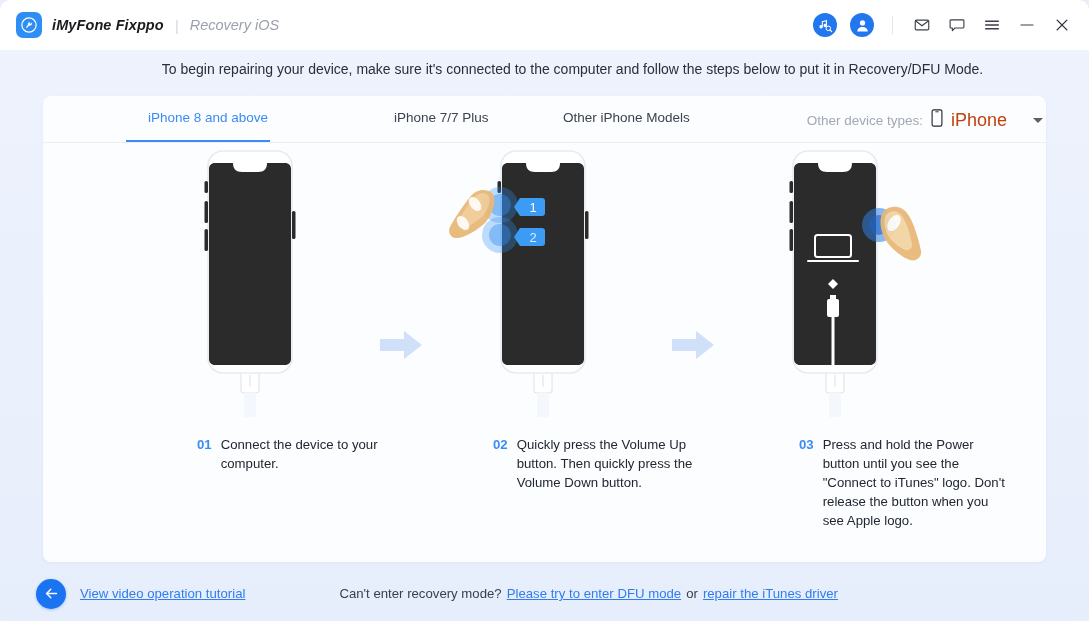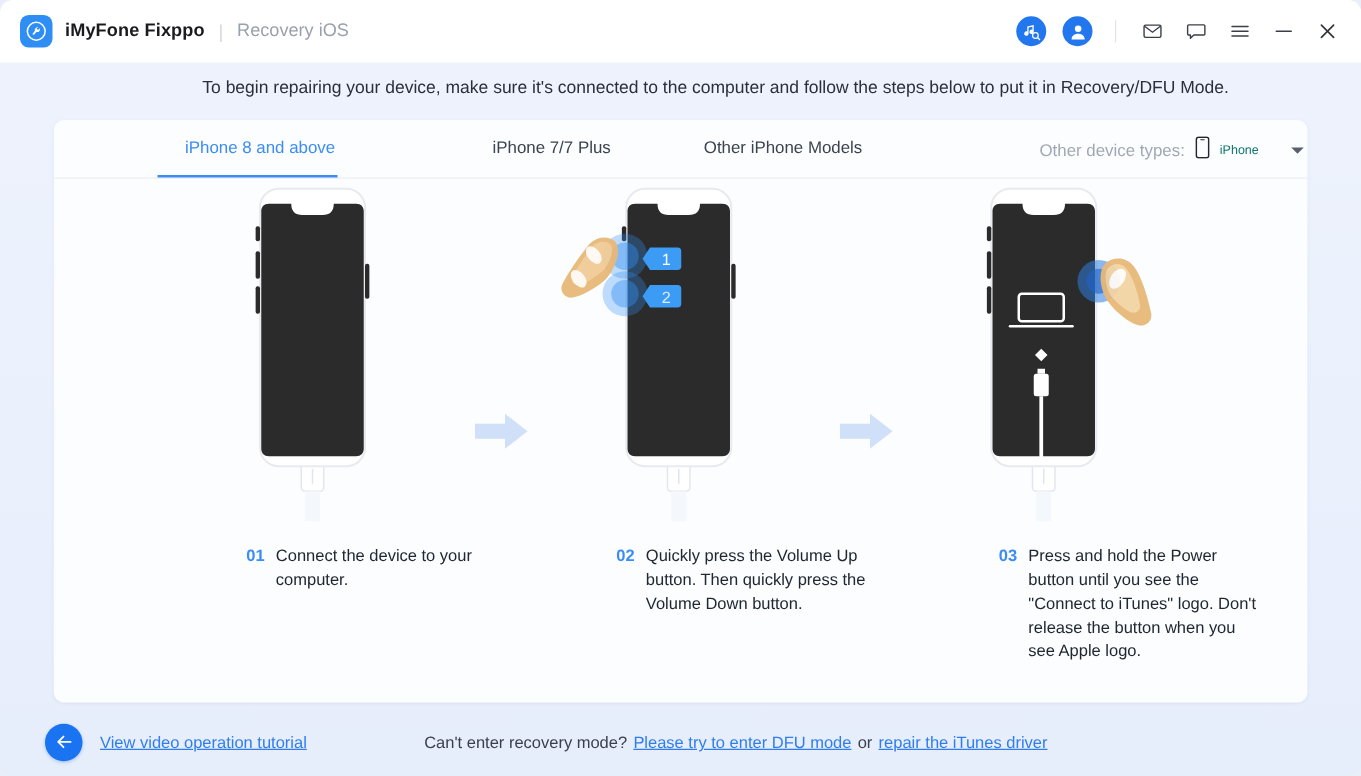--- a/index.html
+++ b/index.html
@@ -26,20 +26,21 @@
   .titlebar {
     position: absolute;
     left: 0; top: 0;
     width: 1089px;
     height: 50px;
     background: #ffffff;
     border-top-left-radius: 10px;
     border-top-right-radius: 10px;
     display: flex;
     align-items: center;
+    font-style: italic;
   }
   .logo-box {
     margin-left: 16px;
     width: 26px; height: 26px;
     border-radius: 7px;
     background: #2f8ef4;
     display: flex; align-items: center; justify-content: center;
   }
   .brand {
     margin-left: 10px;
@@ -130,21 +131,21 @@
     background: #3b8cf5;
     bottom: 0;
   }
   .devtype {
     position: absolute;
     right: 3px; top: 13px;
     display: flex; align-items: center;
     gap: 8px;
   }
   .devtype-label { font-size: 13.5px; color: #a2a8b3; }
-  .devtype-value { font-size: 10px; color: #0f766e; }
+  .devtype-value { font-size: 18px; color: #c2410c; }
   .caret {
     width: 0; height: 0;
     border-left: 5px solid transparent;
     border-right: 5px solid transparent;
     border-top: 5px solid #59606b;
     margin-left: 18px;
     cursor: pointer;
   }
 
   

